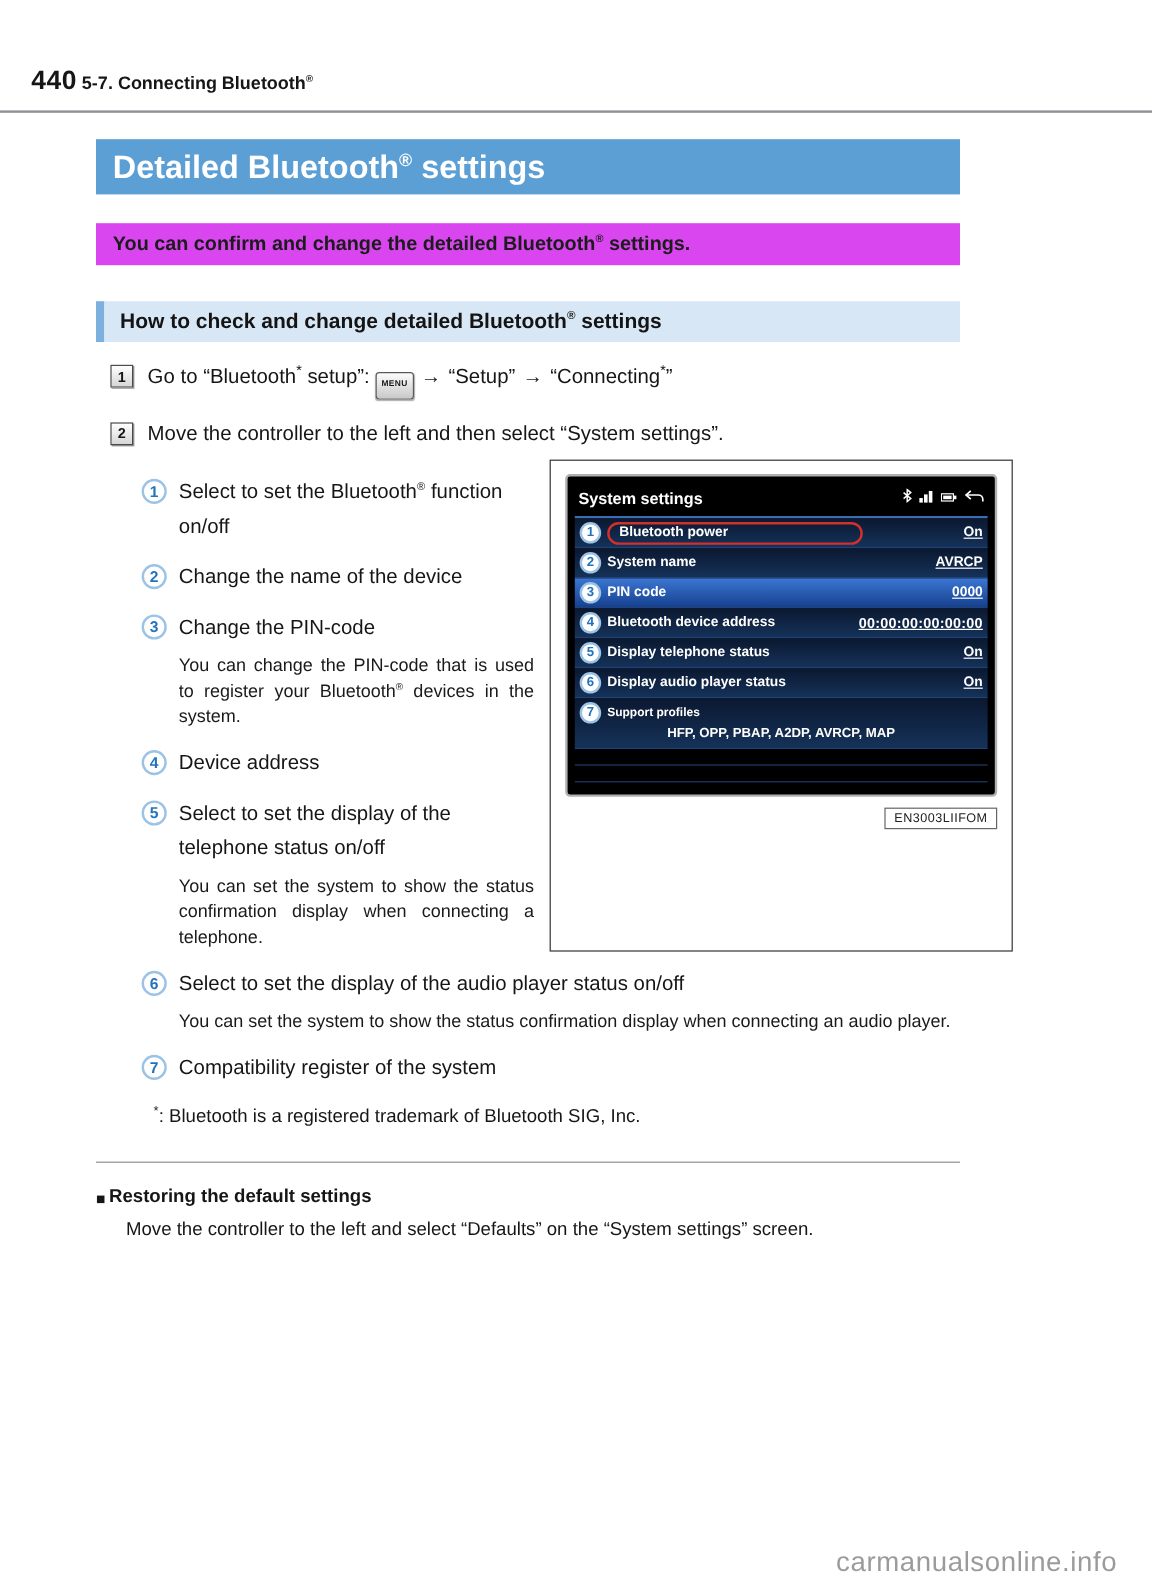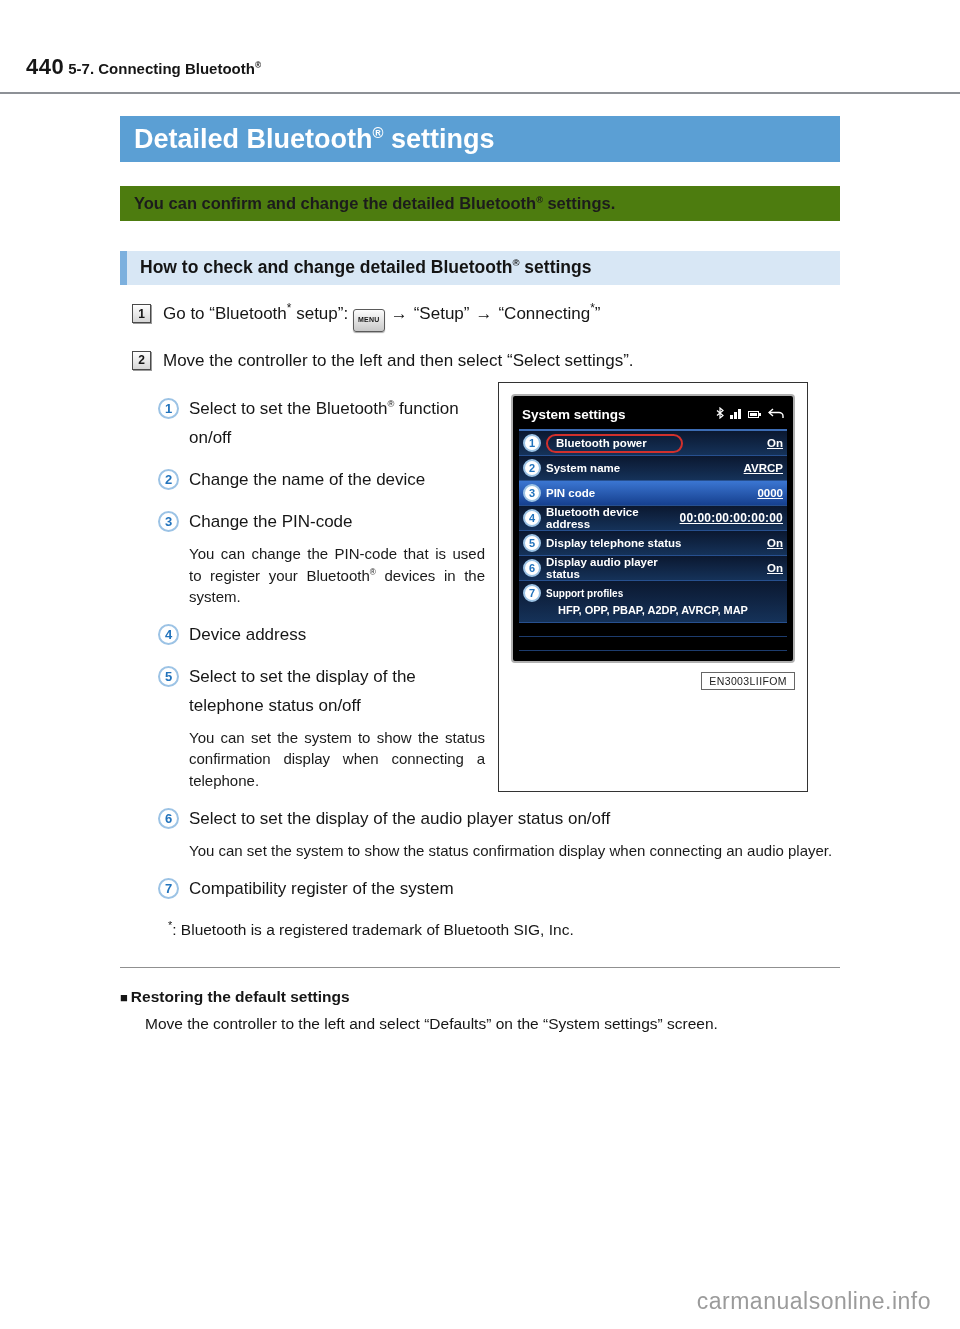--- a/index.html
+++ b/index.html
@@ -11,28 +11,28 @@
   sup.reg { font-size:0.55em; vertical-align:super; line-height:0; }
   sup.star { font-size:0.7em; vertical-align:super; line-height:0; }
 
   
   .page-header { display:flex; align-items:baseline; gap:4px; padding:54px 0 0 26px; }
   .page-num { font-size:22px; font-weight:bold; letter-spacing:0.5px; }
   .page-section { font-size:15px; font-weight:bold; }
   .top-rule { height:2px; background:#8d9196; margin-top:12px; }
 
   
-  .content { width:720px; margin-left:120px; }
+  .content { width:720px; margin-left:80px; }
 
   .title-banner {
     margin-top:22px; height:46px; background:#5b9fd4; color:#ffffff;
     font-size:27px; font-weight:bold; line-height:46px; padding-left:14px;
   }
   .intro-box {
-    margin-top:24px; background:#4d7c0f; padding:8px 14px;
+    margin-top:24px; background:#d946ef; padding:8px 14px;
     font-size:16.5px; font-weight:bold; color:#1c1c1c;
   }
   .section-header { margin-top:30px; display:flex; }
   .section-accent { width:7px; background:#7cb0de; flex:none; }
   .section-inner {
     flex:1; background:#d8e7f5; padding:6px 0 7px 13px;
     font-size:17.5px; font-weight:bold; color:#141414;
   }
 
   
@@ -62,21 +62,21 @@
     font-size:13px; font-weight:bold; display:flex; align-items:center; justify-content:center;
   }
   .item-text { font-size:17px; line-height:1.7; }
   .item-desc { font-size:15px; line-height:1.45; margin:6px 0 0 69px; color:#1a1a1a; }
   .left-col .item-desc { width:296px; }
   .justify { text-align:justify; }
   .wide-desc { width:648px; }
 
   
   .figure {
-    width:310px; flex:none; margin-left:3px; border:1px solid #333;
+    width:386px; flex:none; margin-left:3px; border:1px solid #333;
     background:#ffffff; padding:11px 12px 9px;
   }
   .screen {
     background:#000; border:2px solid #b0b0b0; border-radius:4px; padding:6px 6px 10px;
   }
   .screen-header { display:flex; align-items:center; padding:3px 3px 6px; }
   .screen-title { color:#fff; font-weight:bold; font-size:13.5px; flex:1; }
   .status-icons { display:flex; align-items:center; gap:6px; }
   .rows { border-top:2px solid #3c6cb4; }
   .srow {
@@ -141,21 +141,21 @@
     </div>
 
     <div class="step">
       <span class="step-badge">1</span>
       <div class="step-text"><span>Go to “Bluetooth</span><sup class="star">*</sup><span> setup”:</span>
         <span class="menu-chip">MENU</span><span class="arrow">→</span><span>“Setup”</span><span class="arrow">→</span><span>“Connecting</span><sup class="star">*</sup><span>”</span></div>
     </div>
 
     <div class="step">
       <span class="step-badge">2</span>
-      <div class="step-text">Move the controller to the left and then select “Select settings”.</div>
+      <div class="step-text">Move the controller to the left and then select “System settings”.</div>
     </div>
 
     <div class="main-flex">
       <div class="left-col">
 
         <div class="item">
           <span class="circle-num">1</span>
           <div class="item-text"><span>Select to set the Bluetooth</span><sup class="reg">®</sup><span> function on/off</span></div>
         </div>
 

